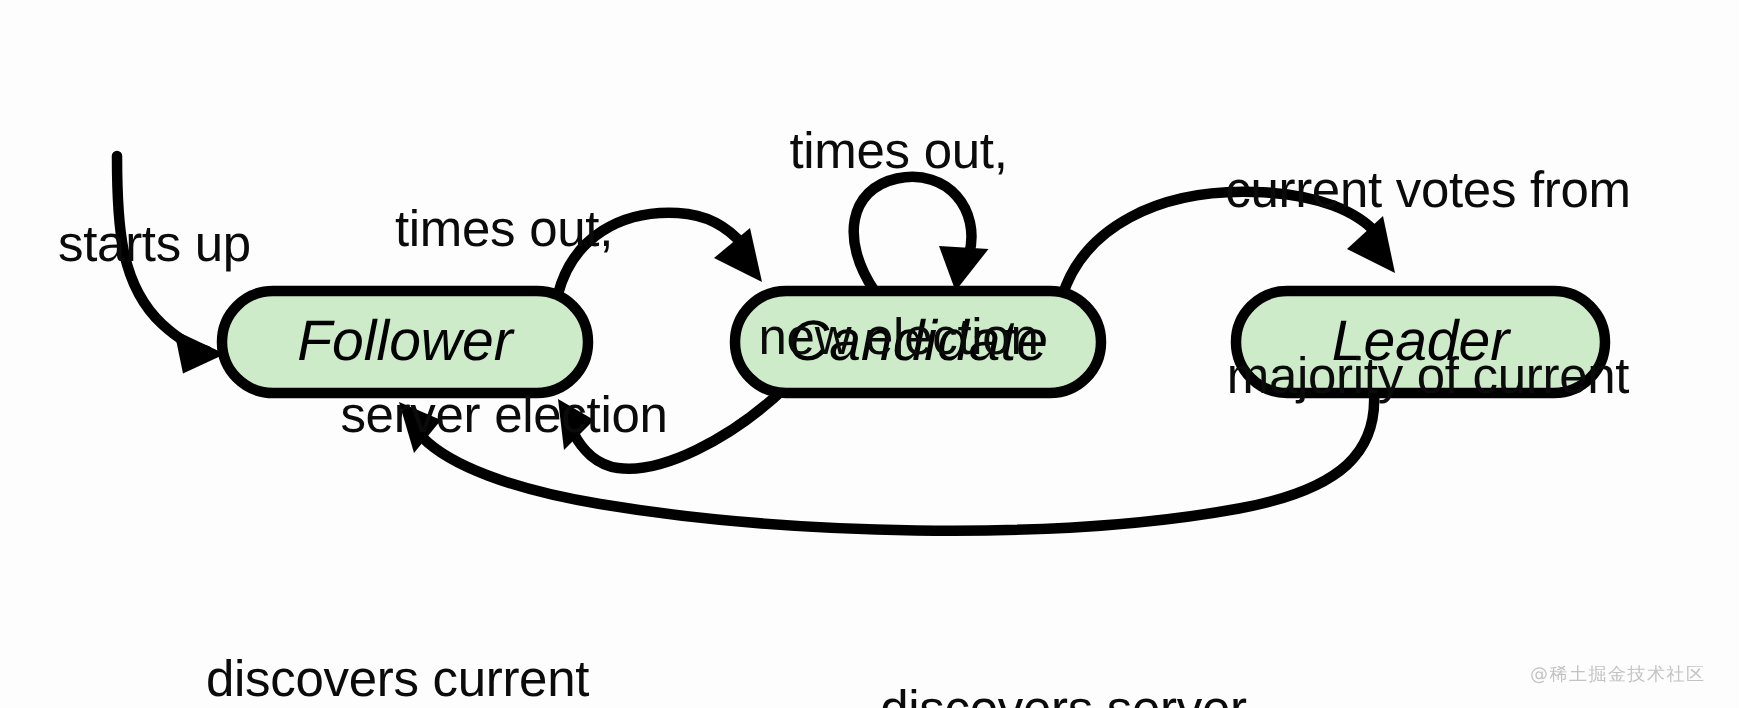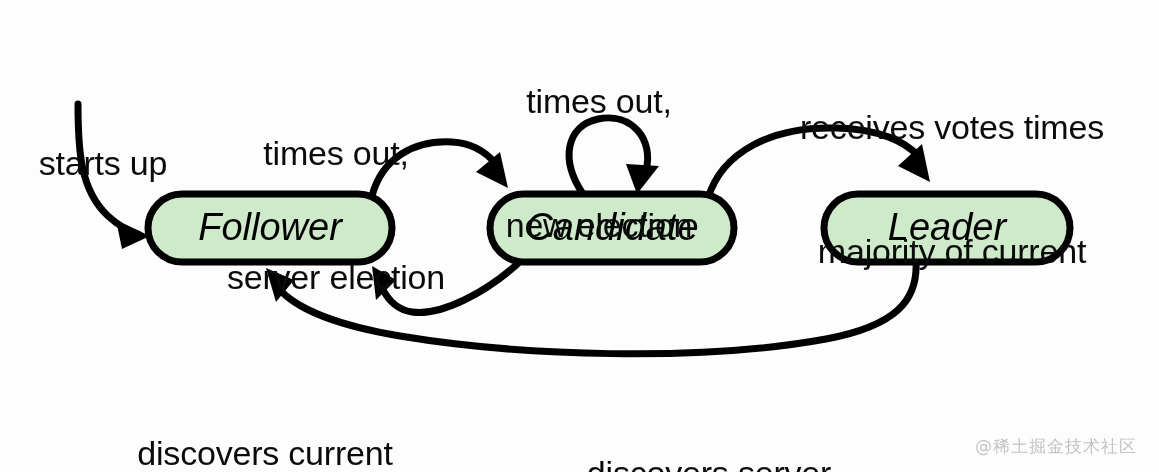--- a/index.html
+++ b/index.html
@@ -57,21 +57,21 @@
     color: #0b0b0b;
     white-space: pre;
     text-align: center;
     letter-spacing: -0.2px;
   }
   .watermark {
     position: absolute;
     right: 22px;
     bottom: 14px;
     font-family: "DejaVu Sans", sans-serif;
-    font-size: 17px;
+    font-size: 12px;
     color: #c3c3c3;
     letter-spacing: 1px;
     white-space: pre;
     text-align: right;
   }
 </style>
 </head>
 <body>
 
 <div id="diagram-root">
@@ -133,21 +133,21 @@
     <div>times out,</div>
     <div>server election</div>
   </div>
 
   <div class="edge-label" style="left:476px; top:-2px; width:246px;">
     <div>times out,</div>
     <div>new election</div>
   </div>
 
   <div class="edge-label" style="left:768px; top:24px; width:368px;">
-    <div>receives votes times</div>
+    <div>current votes from</div>
     <div>majority of current</div>
   </div>
 
   <div class="edge-label" style="left:96px; top:350px; width:338px;">
     <div>discovers current</div>
     
   </div>
 
   <div class="edge-label" style="left:556px; top:370px; width:306px;">
     <div>discovers server</div>

